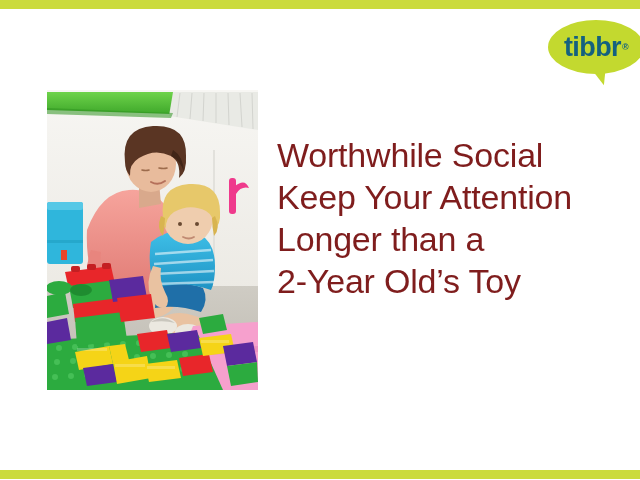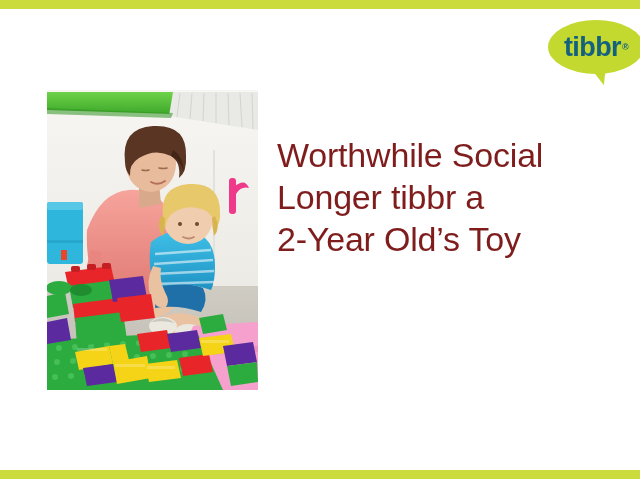--- a/index.html
+++ b/index.html
@@ -296,18 +296,19 @@
         <rect x="30" y="258" width="30" height="3"></rect>
         <rect x="68" y="274" width="30" height="3"></rect>
         <rect x="100" y="276" width="28" height="3"></rect>
         <rect x="154" y="250" width="28" height="3"></rect>
       </g>
     </svg>
   </div>
 
   <div class="headline">
     <span class="line">Worthwhile Social</span>
-    <span class="line">Longer tibbr a</span>
+    <span class="line">Keep Your Attention</span>
+    <span class="line">Longer than a</span>
     <span class="line">2-Year Old’s Toy</span>
   </div>
 
   <div class="rule-bottom"></div>
 </div>
 
 </body></html>

